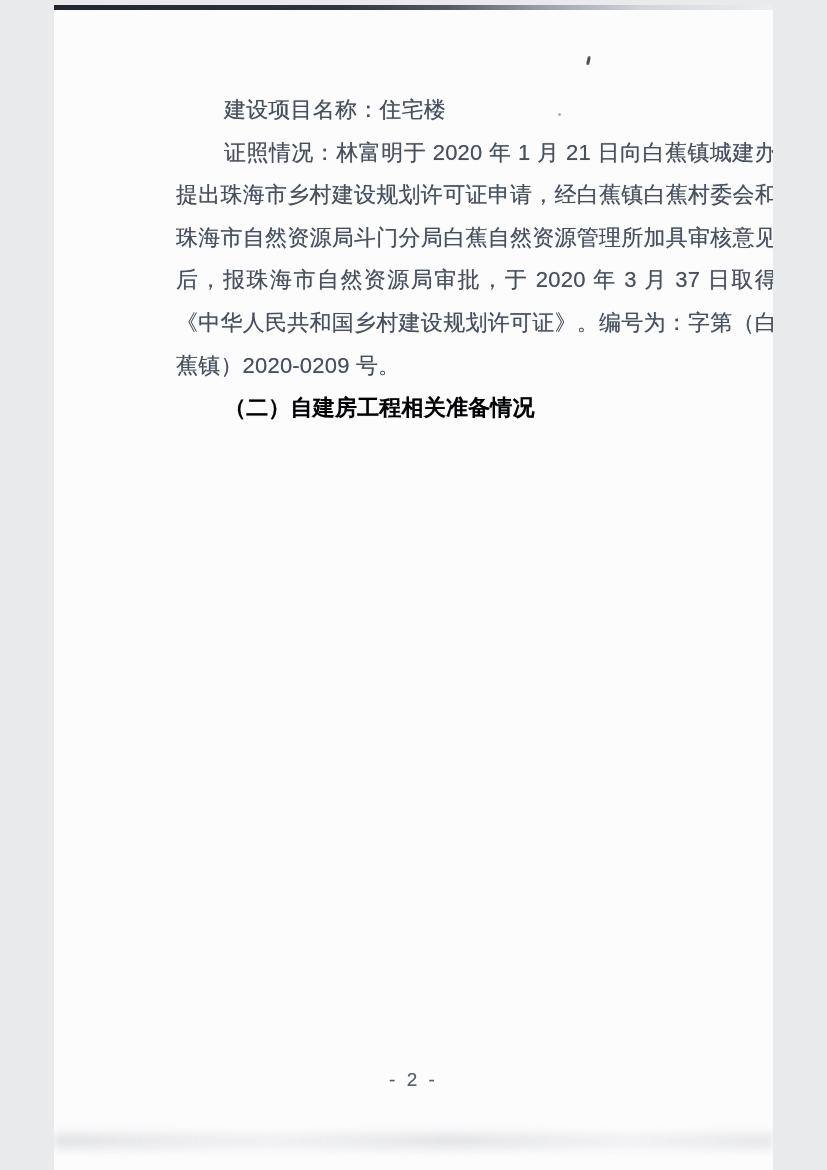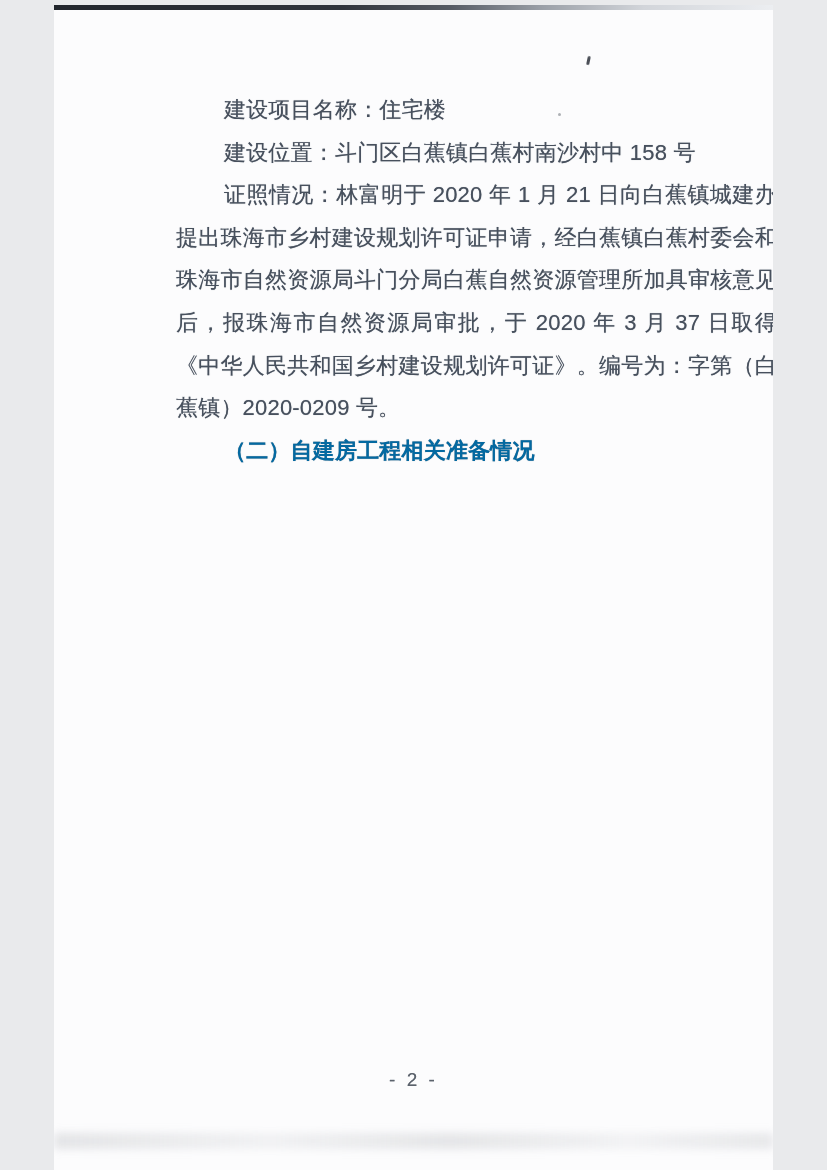--- a/index.html
+++ b/index.html
@@ -78,21 +78,21 @@
     text-align: justify;
   }
   .info-line {
     margin: 0;
     text-indent: 2.18em;
     text-align: left;
     white-space: nowrap;
   }
   .heading {
     font-weight: 700;
-    color: #0369a1;
+    color: #000000;
     text-align: left;
   }
   .page-number {
     position: absolute;
     top: 1064px;
     left: 0;
     width: 100%;
     text-align: center;
     color: #5b626c;
     font-size: 19px;
@@ -106,21 +106,20 @@
 <div class="page">
 
   <div class="scan-top-edge"></div>
   <div class="stray-mark"></div>
   <div class="stray-dot"></div>
 
   <div class="content">
 
     <p class="info-line">建设项目名称：住宅楼</p>
 
-    <p class="info-line">建设位置：斗门区白蕉镇白蕉村南沙村中 158 号</p>
 
 
 
 
     <p class="para">证照情况：林富明于 2020 年 1 月 21 日向白蕉镇城建办提出珠海市乡村建设规划许可证申请，经白蕉镇白蕉村委会和珠海市自然资源局斗门分局白蕉自然资源管理所加具审核意见后，报珠海市自然资源局审批，于 2020 年 3 月 37 日取得《中华人民共和国乡村建设规划许可证》。编号为：字第（白蕉镇）2020-0209 号。</p>
 
 
     <p class="para heading">（二）自建房工程相关准备情况</p>
 
 

